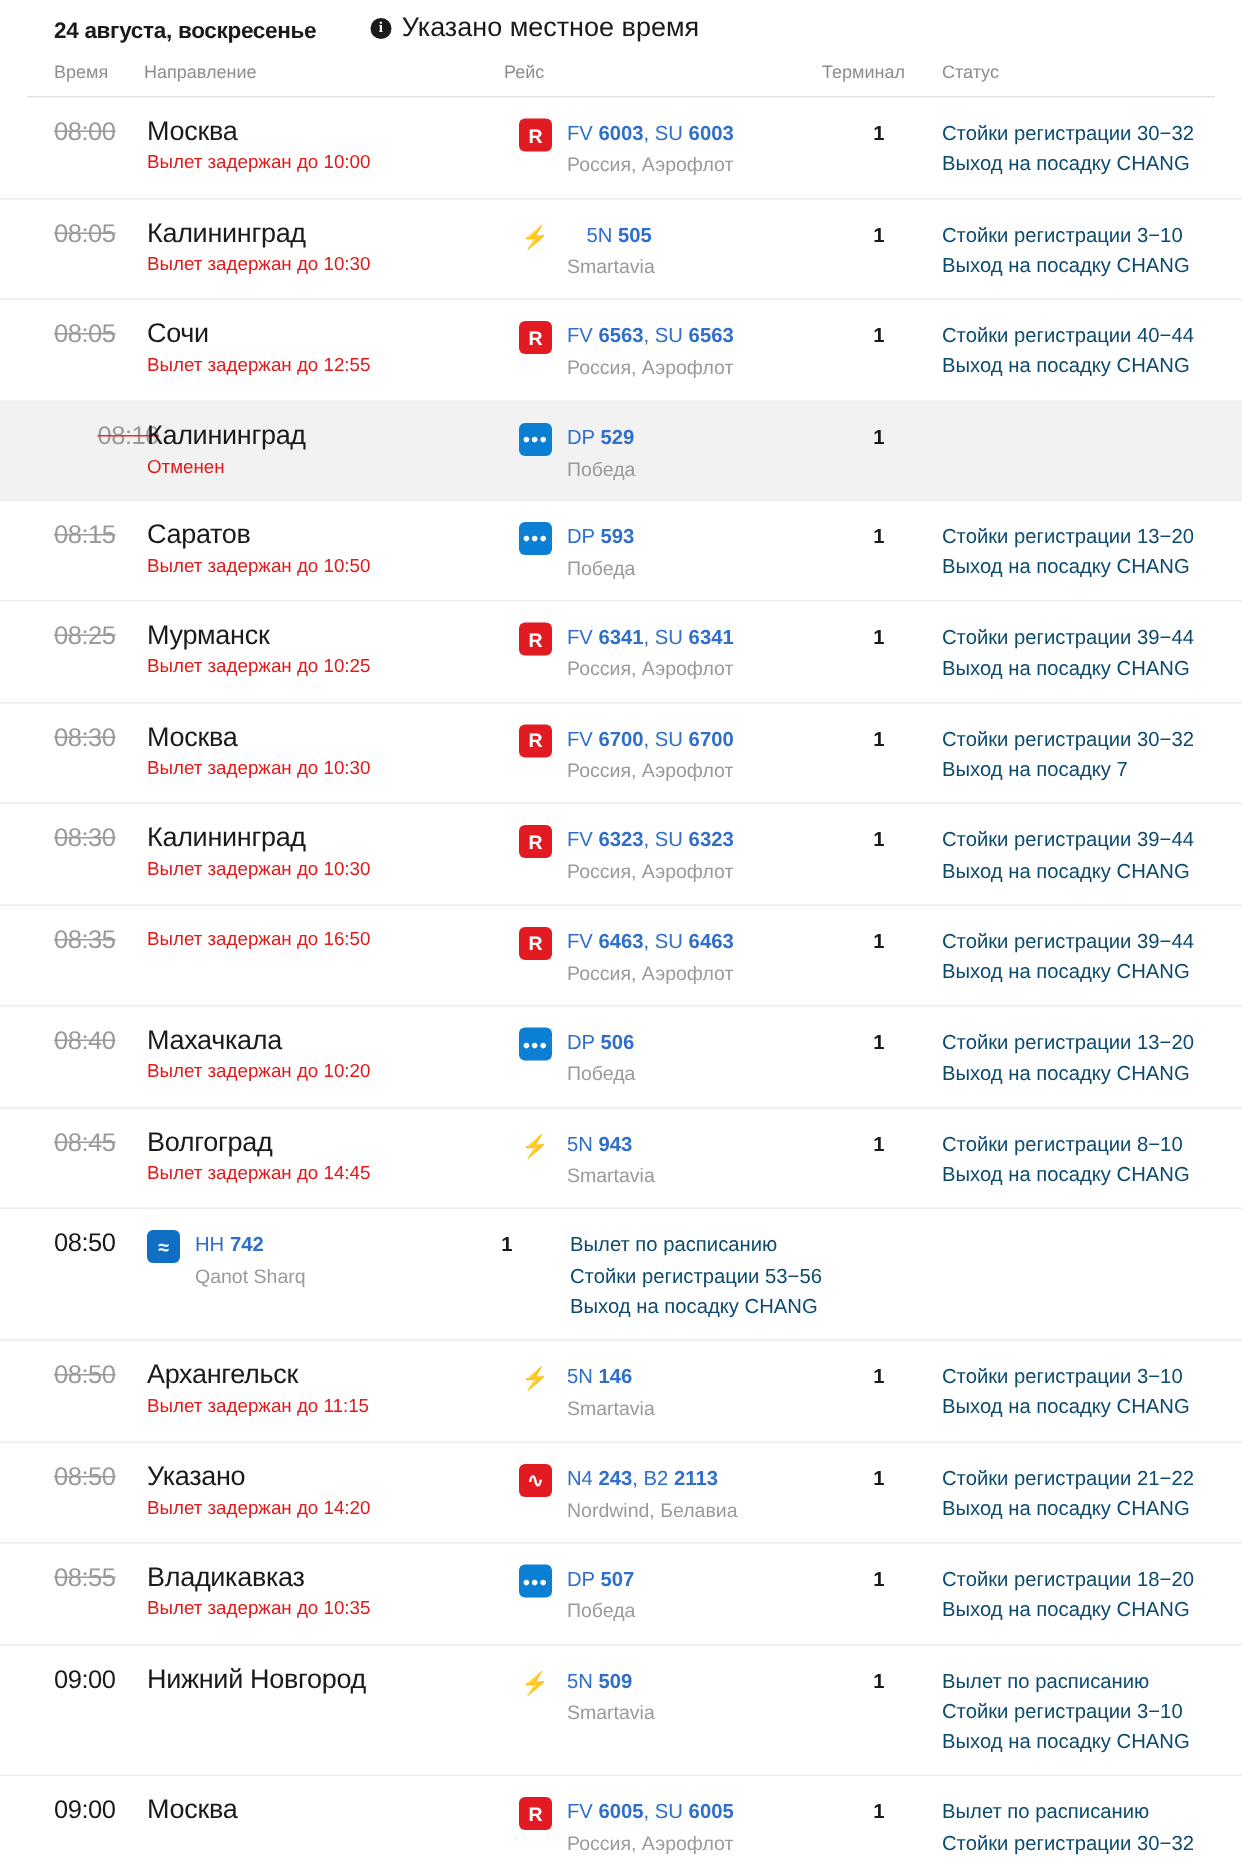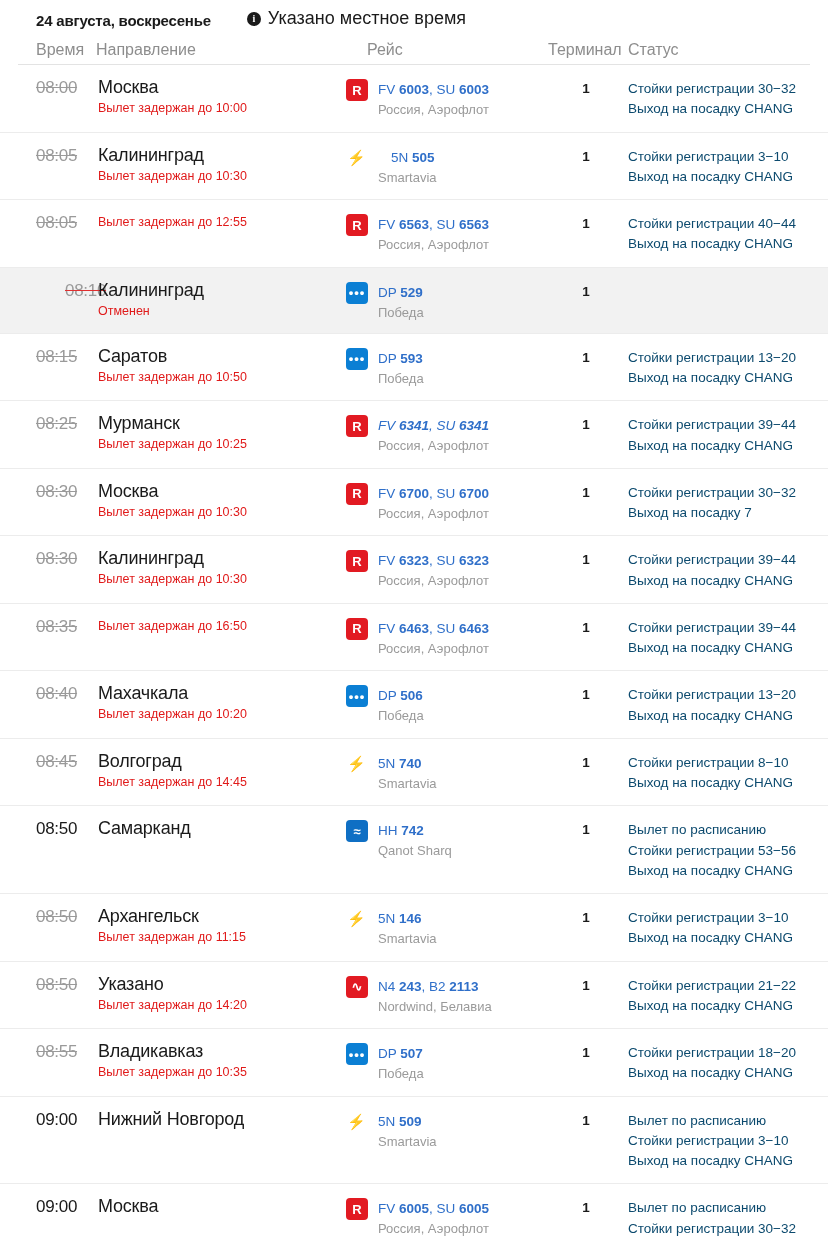--- a/index.html
+++ b/index.html
@@ -50,26 +50,26 @@
   
   .col-head {
     position: relative;
     height: 26px;
     border-bottom: 1px solid #e3e3e3;
     margin: 0 18px 0 18px;
   }
   .col-head span {
     position: absolute;
     top: 2px;
-    font-size: 16px;
+    font-size: 12px;
     color: #8d8d8d;
   }
   .ch-time { left: 18px; }
   .ch-dir { left: 78px; }
-  .ch-flight { left: 349px; }
+  .ch-flight { left: 318px; }
   .ch-term { left: 530px; }
   .ch-status { left: 610px; }
 
   
   .rows { margin: 0; }
   .row {
     position: relative;
     display: flex;
     align-items: flex-start;
     padding: 12px 18px 12px 36px;
@@ -238,20 +238,21 @@
         <div class="cell-status">
           <div class="status-line">Стойки регистрации 3−10</div>
           <div class="status-line">Выход на посадку CHANG</div>
         </div>
       </div>
       <div class="row">
         <div class="cell-time">
           <div class="time">08:05</div>
         </div>
         <div class="cell-dir">
+          <div class="dir-name">Сочи</div>
           <div class="dir-note">Вылет задержан до 12:55</div>
         </div>
         <div class="cell-flight">
           <div class="logo rossiya">
             <span>R</span>
           </div>
           <div class="flight-lines"><a class="flight-no" style="text-decoration: none;">FV <b>6563</b>, SU <b>6563</b></a><div class="airline">Россия, Аэрофлот</div></div>
         </div>
         <div class="cell-term">1</div>
         <div class="cell-status">
@@ -301,21 +302,21 @@
           <div class="time">08:25</div>
         </div>
         <div class="cell-dir">
           <div class="dir-name">Мурманск</div>
           <div class="dir-note">Вылет задержан до 10:25</div>
         </div>
         <div class="cell-flight">
           <div class="logo rossiya">
             <span>R</span>
           </div>
-          <div class="flight-lines"><a class="flight-no" style="text-decoration: none; font-style: italic;">FV <b>6341</b>, SU <b>6341</b></a><div class="airline">Россия, Аэрофлот</div></div>
+          <div class="flight-lines"><a class="flight-no" style="text-decoration: none;">FV <b>6341</b>, SU <b>6341</b></a><div class="airline">Россия, Аэрофлот</div></div>
         </div>
         <div class="cell-term">1</div>
         <div class="cell-status">
           <div class="status-line">Стойки регистрации 39−44</div>
           <div class="status-line">Выход на посадку CHANG</div>
         </div>
       </div>
       <div class="row">
         <div class="cell-time">
           <div class="time">08:30</div>
@@ -400,34 +401,31 @@
           <div class="time">08:45</div>
         </div>
         <div class="cell-dir">
           <div class="dir-name">Волгоград</div>
           <div class="dir-note">Вылет задержан до 14:45</div>
         </div>
         <div class="cell-flight">
           <div class="logo smartavia">
             <span>⚡</span>
           </div>
-          <div class="flight-lines"><a class="flight-no" style="text-decoration: none;">5N <b>740</b></a><div class="airline">Smartavia</div></div>
+          <div class="flight-lines"><a class="flight-no" style="text-decoration: none;">5N <b>943</b></a><div class="airline">Smartavia</div></div>
         </div>
         <div class="cell-term">1</div>
         <div class="cell-status">
           <div class="status-line">Стойки регистрации 8−10</div>
           <div class="status-line">Выход на посадку CHANG</div>
         </div>
       </div>
       <div class="row tall">
         <div class="cell-time">
           <div class="time ontime">08:50</div>
-        </div>
-        <div class="cell-dir">
-          <div class="dir-name">Самарканд</div>
         </div>
         <div class="cell-flight">
           <div class="logo qanot">
             <span>≈</span>
           </div>
           <div class="flight-lines"><a class="flight-no" style="text-decoration: none;">HH <b>742</b></a><div class="airline">Qanot Sharq</div></div>
         </div>
         <div class="cell-term">1</div>
         <div class="cell-status">
           <div class="status-line">Вылет по расписанию</div>

